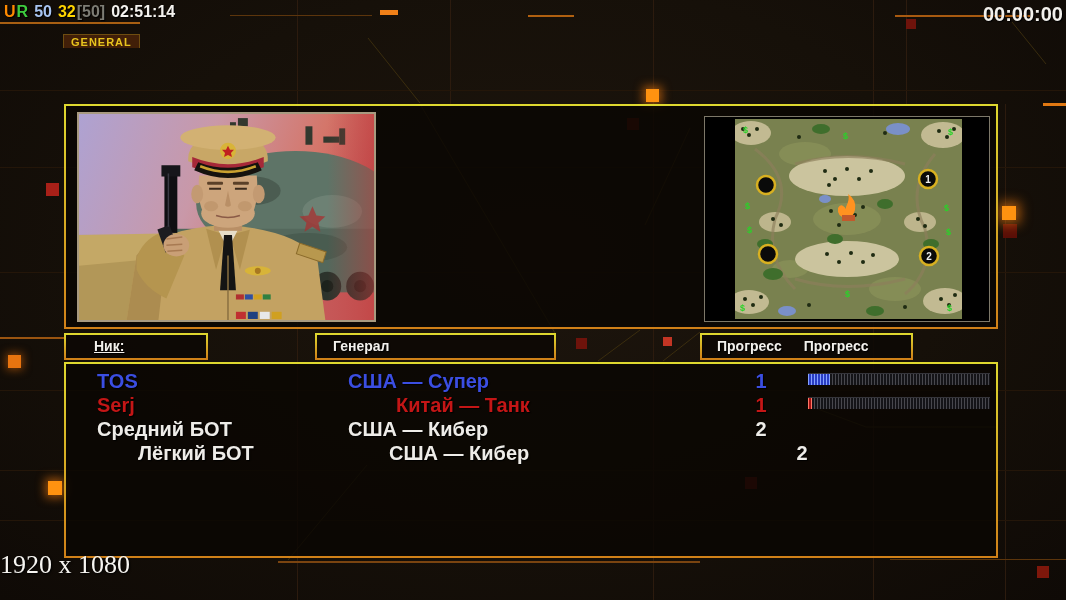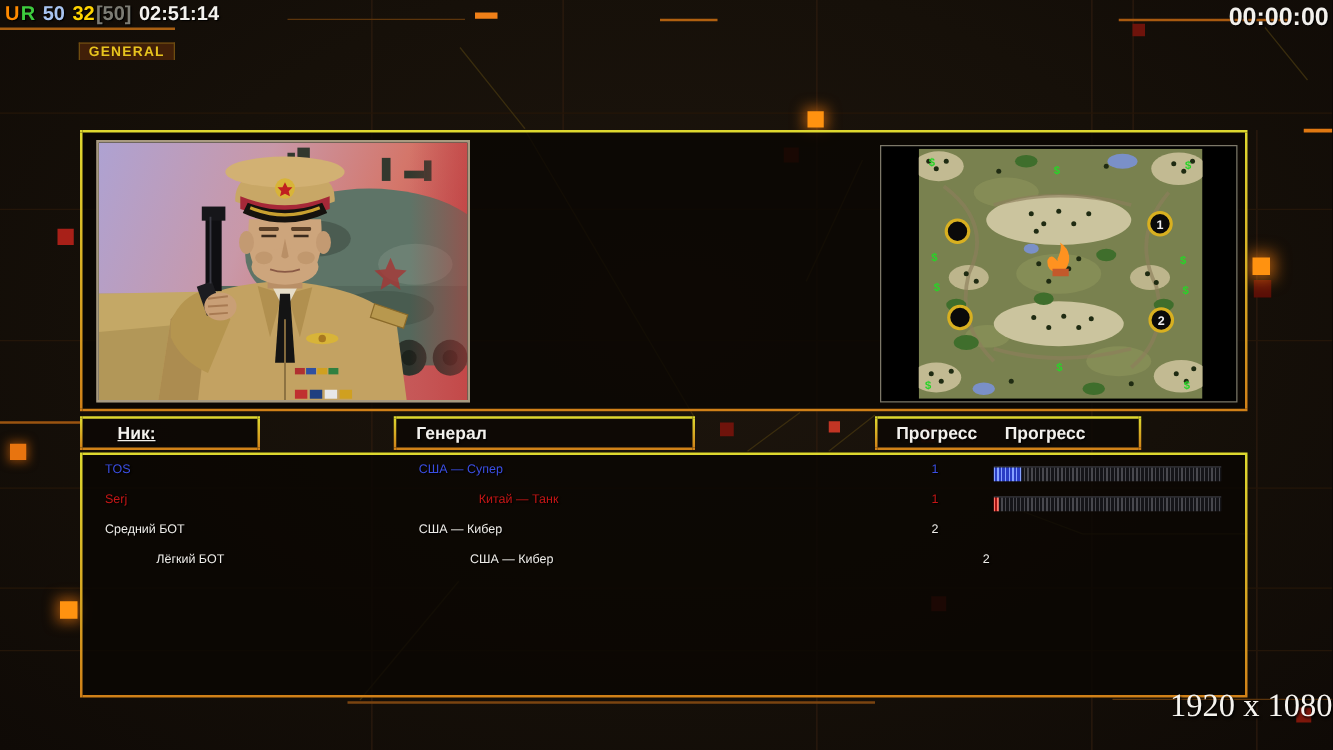--- a/index.html
+++ b/index.html
@@ -45,37 +45,37 @@
 
   .hdr{
     top:333px;height:27px;z-index:3;background:rgba(12,8,4,.88);
     font-size:14px;font-weight:bold;line-height:23px;text-shadow:1px 1px 1px #000;
   }
   .hdr-nick{left:64px;width:144px;padding-left:28px;text-decoration:underline;}
   .hdr-general{left:315px;width:241px;padding-left:16px;}
   .hdr-team{left:700px;width:213px;padding-left:15px;display:flex;gap:22px;}
 
   .players-panel{left:64px;top:362px;width:934px;height:196px;z-index:2;background:rgba(10,6,3,.82);}
-  .prow{position:absolute;left:0;width:100%;height:24px;font-size:10px;font-weight:normal;text-shadow:1px 1px 1px #000;}
+  .prow{position:absolute;left:13px;width:100%;height:24px;font-size:20px;font-weight:bold;text-shadow:1px 1px 1px #000;}
   .r0{top:4px;}.r1{top:28px;}.r2{top:52px;}.r3{top:76px;margin-left:41px;}
   .cell{position:absolute;top:2px;white-space:nowrap;}
   .cell-nick{left:18px;}
   .cell-gen{left:269px;}
   .cell-team{left:666px;width:32px;text-align:center;}
   .bar{
     position:absolute;left:729px;top:5px;width:182px;height:12px;
     background:repeating-linear-gradient(90deg,rgba(150,150,160,.40) 0 1px,rgba(20,20,24,.9) 1px 3px),#141417;
     border-top:1px solid #34343a;
   }
   .bar-fill{height:100%;}
   .fill-blue{background:repeating-linear-gradient(90deg,#86a2ff 0 1px,#2a3ec4 1px 3px);}
   .fill-red{background:repeating-linear-gradient(90deg,#ff7868 0 1px,#a61212 1px 3px);}
 
   .footer-res{
-    left:0;right:0;top:550px;text-align:right;z-index:3;
+    left:0;right:0;top:550px;text-align:left;z-index:3;
     font-family:"Liberation Serif",serif;font-size:26px;color:#f6f4f0;text-shadow:1px 1px 2px #000;
   }
 </style>
 </head>
 <body>
 
 <div class="screen">
 
   <svg class="deco" width="1066" height="600" viewBox="0 0 1066 600">
     <g stroke="#2c1b0e" stroke-width="1">

